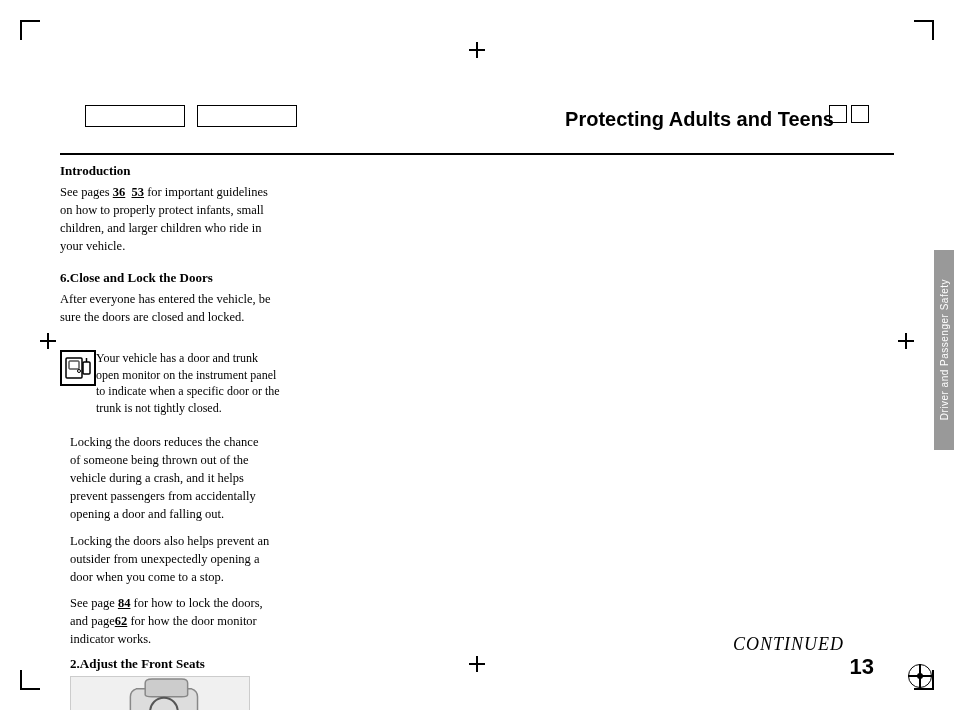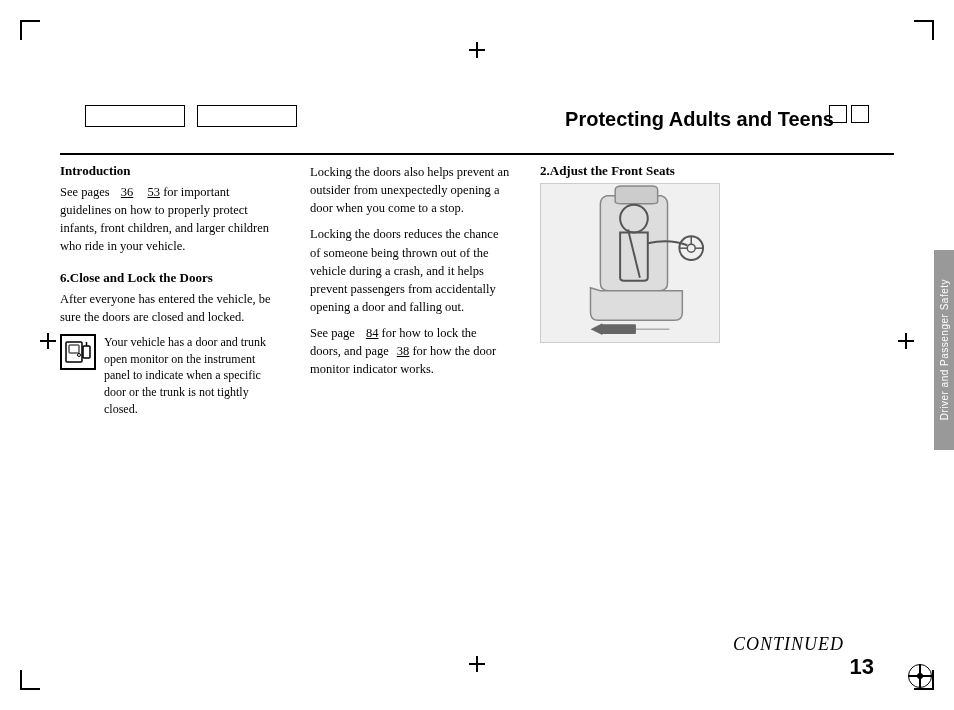--- a/index.html
+++ b/index.html
@@ -126,21 +126,21 @@
     }
 
     
     .content {
       position: absolute;
       top: 163px;
       left: 60px;
       right: 60px;
       bottom: 60px;
       display: flex;
-      flex-direction: row;
+      flex-direction: column;
       gap: 0;
     }
 
     
     .col-left {
       width: 240px;
       flex-shrink: 0;
       padding-right: 20px;
     }
 
@@ -191,32 +191,31 @@
       font-size: 13px;
       margin-bottom: 4px;
       margin-top: 14px;
     }
     p {
       font-size: 12.5px;
       line-height: 1.45;
       margin-bottom: 8px;
     }
     .page-ref {
-      font-weight: normal;
+      font-weight: bold;
       text-decoration: underline;
-      margin-left: 8px;
     }
 
     
     .notice-block {
       display: flex;
       align-items: flex-start;
-      gap: 8px;
+      gap: 0;
       margin-bottom: 8px;
-      margin-top: 8px;
+      margin-top: 24px;
     }
     .notice-icon {
       flex-shrink: 0;
       width: 36px;
       height: 36px;
       border: 2px solid #000;
       display: flex;
       align-items: center;
       justify-content: center;
       font-size: 18px;
@@ -367,21 +366,21 @@
   <div class="page-title">Protecting Adults and Teens</div>
 
   <div class="header-rule"></div>
 </div>
 
 <div class="content">
 
   <div class="col-left">
     <div class="section-heading">Introduction</div>
     <p>
-      See pages <span class="page-ref">36</span>&nbsp;&nbsp;<span class="page-ref">53</span><span> for important guidelines on how to properly protect infants, front children, and larger children who ride in your vehicle.</span>
+      See pages <span class="page-ref">36</span>&nbsp;&nbsp;<span class="page-ref">53</span><span> for important guidelines on how to properly protect infants, small children, and larger children who ride in your vehicle.</span>
     </p>
 
     <div class="section-heading-num">6.Close and Lock the Doors</div>
     <p>After everyone has entered the vehicle, be sure the doors are closed and locked.</p>
 
     <div class="notice-block">
       <div class="notice-icon">
         <svg width="28" height="28" viewBox="0 0 28 28">
 
           <rect x="2" y="4" width="16" height="20" rx="1" fill="none" stroke="#000" stroke-width="1.5"></rect>
@@ -389,24 +388,24 @@
           <circle cx="15" cy="17" r="1.5" fill="none" stroke="#000" stroke-width="1"></circle>
           <rect x="19" y="8" width="7" height="12" rx="1" fill="none" stroke="#000" stroke-width="1.5"></rect>
           <line x1="22.5" y1="4" x2="22.5" y2="8" stroke="#000" stroke-width="1.5"></line>
         </svg>
       </div>
       <p class="notice-text">Your vehicle has a door and trunk open monitor on the instrument panel to indicate when a specific door or the trunk is not tightly closed.</p>
     </div>
   </div>
 
   <div class="col-middle">
+    <p>Locking the doors reduces the chance of someone being thrown out of the vehicle during a crash, and it helps prevent passengers from accidentally opening a door and falling out.</p>
     <p>Locking the doors also helps prevent an outsider from unexpectedly opening a door when you come to a stop.</p>
-    <p>Locking the doors reduces the chance of someone being thrown out of the vehicle during a crash, and it helps prevent passengers from accidentally opening a door and falling out.</p>
     <p>
-      See page <span class="page-ref">84</span><span> for how to lock the doors, and page</span><span class="page-ref">38</span><span> for how the door monitor indicator works.</span>
+      See page <span class="page-ref">84</span><span> for how to lock the doors, and page</span><span class="page-ref">62</span><span> for how the door monitor indicator works.</span>
     </p>
   </div>
 
   <div class="col-right">
     <div class="section-heading-num" style="margin-top:0;">2.Adjust the Front Seats</div>
 
     <div class="seat-image">
       <svg class="seat-svg" viewBox="0 0 180 160">
 
         <rect width="180" height="160" fill="#f0f0f0"></rect>

